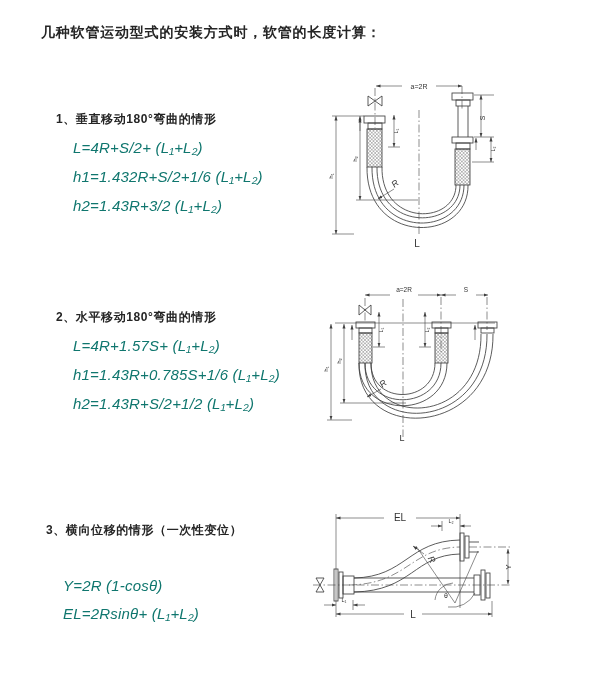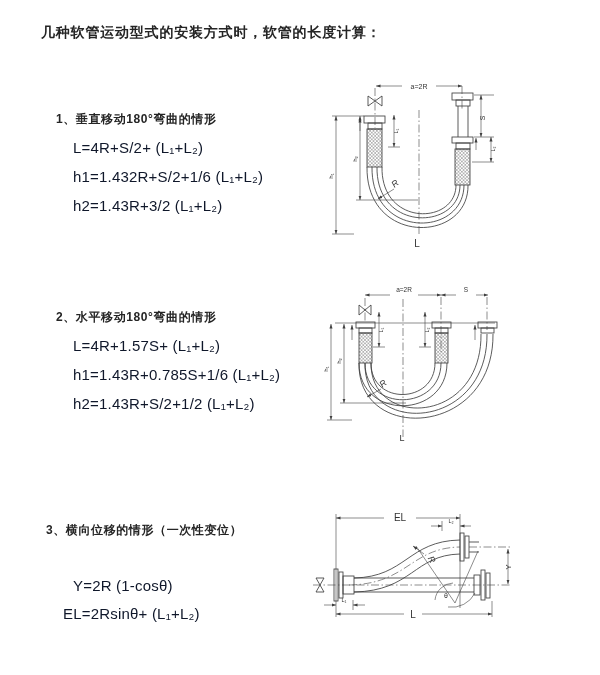--- a/index.html
+++ b/index.html
@@ -1,20 +1,20 @@
 <!DOCTYPE html>
 <html><head>
 <meta charset="utf-8">
 <style>
   html,body{margin:0;padding:0;background:#ffffff;}
   body{width:600px;height:675px;position:relative;font-family:"Liberation Sans",sans-serif;color:#252525;}
   .page{position:absolute;left:0;top:0;width:564px;height:675px;background:#ffffff;overflow:hidden;margin-left:8px;}
   .title{position:absolute;left:33px;top:24px;font-size:14px;font-weight:bold;letter-spacing:0.8px;white-space:nowrap;}
   .heading{position:absolute;font-size:12px;font-weight:bold;letter-spacing:0.6px;white-space:nowrap;}
-  .formula{position:absolute;font-size:15px;font-weight:normal;letter-spacing:0.2px;white-space:nowrap;color:#0f172a;}
+  .formula{position:absolute;font-size:15px;font-weight:normal;letter-spacing:0.2px;white-space:nowrap;color:#0f766e;font-style:italic;}
   svg.diag{position:absolute;overflow:visible;}
   svg.diag text{font-family:"Liberation Sans",sans-serif;fill:#333;stroke:none;}
   .cl{stroke-dasharray:8 2.5 1.5 2.5;stroke-width:0.6;}
   .thin{stroke-width:0.6;}
   .it{font-style:italic;}
 </style>
 </head>
 <body>
 
 <div class="page">
@@ -176,21 +176,21 @@
     <text x="458" y="292" font-size="6.5" text-anchor="middle">S</text>
     <text x="375" y="330" font-size="5.5" text-anchor="middle" transform="rotate(-90 375 330)">L₁</text>
     <text x="421" y="330" font-size="5.5" text-anchor="middle" transform="rotate(-90 421 330)">L₂</text>
     <text x="320" y="369" font-size="6" text-anchor="middle" transform="rotate(-90 320 369)">h₁</text>
     <text x="333" y="361" font-size="6" text-anchor="middle" transform="rotate(-90 333 361)">h₂</text>
     <text class="it" x="377" y="386" font-size="9" text-anchor="middle" transform="rotate(-40 377 386)">R</text>
     <text x="394" y="441" font-size="9" text-anchor="middle">L</text>
   </svg>
 
   <div class="heading" style="left:38px;top:522px">3、横向位移的情形（一次性变位）</div>
-  <div class="formula" style="left:65px;top:577px">Y=2R (1-cosθ)</div>
+  <div class="formula" style="left:55px;top:577px">Y=2R (1-cosθ)</div>
   <div class="formula" style="left:55px;top:605px">EL=2Rsinθ+ (L₁+L₂)</div>
 
   <svg class="diag" style="left:302px;top:505px;width:212px;height:122px" viewBox="302 505 212 122">
     <defs>
       <marker id="a3" markerWidth="8" markerHeight="6" refX="7.5" refY="3" orient="auto-start-reverse">
         <path d="M0,0.4 L7.5,3 L0,5.6 Z" fill="#3f3f3f"></path>
       </marker>
     </defs>
     <g stroke="#3f3f3f" stroke-width="0.85" fill="none">
       <g>

